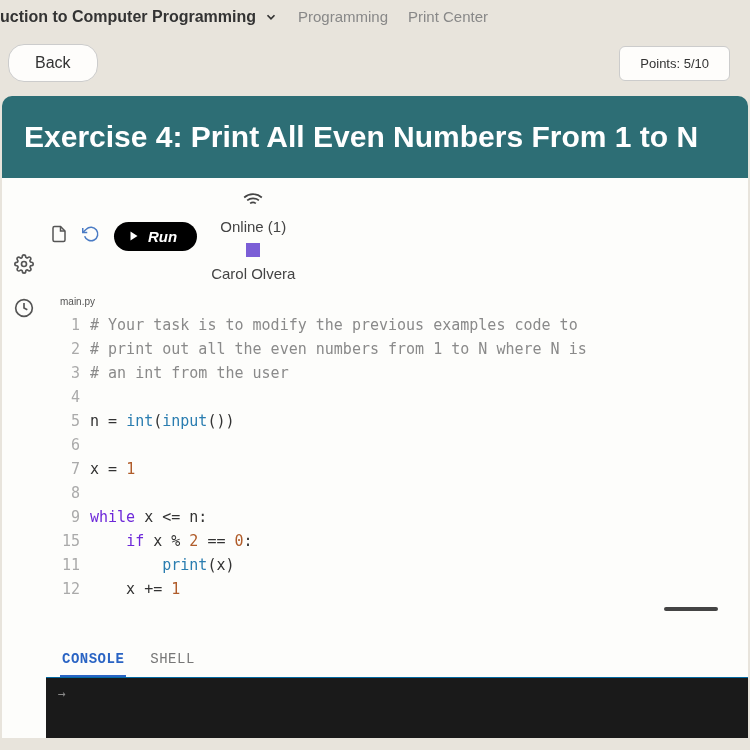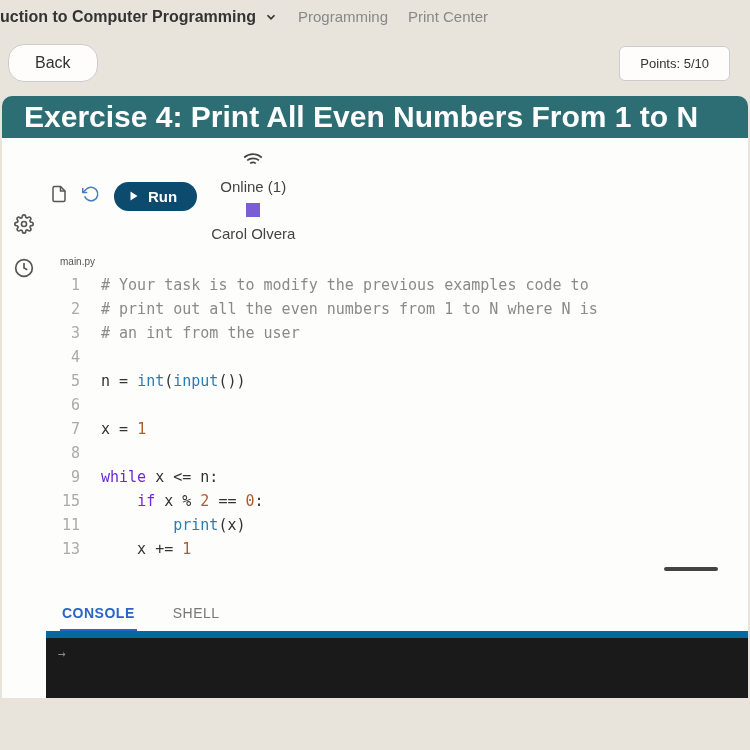--- a/index.html
+++ b/index.html
@@ -49,21 +49,21 @@
       border-radius: 6px;
       padding: 9px 20px;
       font-size: 13px;
       color: #333;
     }
     .exercise-banner {
       background: #2d6e75;
       color: #fff;
       font-size: 30px;
       font-weight: 600;
-      padding: 4px 22px;
+      padding: 24px 22px;
       border-radius: 10px 10px 0 0;
       margin: 0 2px;
     }
     .editor-wrap {
       background: #fdfdfb;
       margin: 0 2px;
       display: flex;
       height: 560px;
     }
     .side-icons {
@@ -82,31 +82,32 @@
       flex-direction: column;
     }
     .toolbar {
       display: flex;
       align-items: center;
       padding: 12px 10px 8px 4px;
       gap: 14px;
     }
     .tool-icon { color: #555; }
     .run-btn {
-      background: #0c4a6e;
+      background: #000000;
       color: #fff;
       border: none;
       border-radius: 18px;
       padding: 6px 20px 6px 14px;
       font-size: 15px;
       font-weight: 600;
       display: flex;
       align-items: center;
       gap: 8px;
       cursor: pointer;
+      font-style: italic;
     }
     .run-btn svg { width: 12px; height: 12px; fill: #fff; }
     .online-status {
       display: flex;
       align-items: center;
       gap: 8px;
       color: #444;
       font-size: 15px;
       flex-direction: column;
     }
@@ -127,35 +128,35 @@
       width: 44px;
       text-align: right;
       padding-right: 10px;
       color: #aaa;
       user-select: none;
     }
     .code {
       flex: 1;
       white-space: pre;
       color: #333;
-      margin-left: 11px;
     }
     .code .comment { color: #8a8a8a; }
     .code .builtin { color: #2a7db0; }
     .code .keyword { color: #6d28d9; }
     .code .number { color: #b05c2a; }
     .console-tabs {
       display: flex;
-      gap: 34px;
+      gap: 22px;
       padding: 0 14px;
       font-size: 14px;
       letter-spacing: 0.5px;
       color: #777;
-      border-bottom: 7px solid #0369a1;
+      border-bottom: 1px solid #0369a1;
       margin-top: auto;
+      font-family: Liberation Mono, monospace;
     }
     .console-tab {
       padding: 8px 2px;
       cursor: pointer;
     }
     .console-tab.active {
       color: #2a64c4;
       border-bottom: 2px solid #2a64c4;
       font-weight: 600;
     }
@@ -257,21 +258,21 @@
           <div>2</div>
           <div>3</div>
           <div>4</div>
           <div>5</div>
           <div>6</div>
           <div>7</div>
           <div>8</div>
           <div>9</div>
           <div>15</div>
           <div>11</div>
-          <div>13</div>
+          <div>12</div>
         </div>
       <div class="code" id="code"><div><span class="comment"># Your task is to modify the previous examples code to</span></div><div><span class="comment"># print out all the even numbers from 1 to N where N is</span></div><div><span class="comment"># an int from the user</span></div><div>&nbsp;</div><div>n = <span class="builtin">int</span>(<span class="builtin">input</span>())</div><div>&nbsp;</div><div>x = <span class="number">1</span></div><div>&nbsp;</div><div><span class="keyword">while</span> x &lt;= n:</div><div>    <span class="keyword">if</span> x % <span class="number">2</span> == <span class="number">0</span>:</div><div>        <span class="builtin">print</span>(x)</div><div>    x += <span class="number">1</span></div></div>
     </div>
 
     <div class="drag-wrap">
         <div class="drag-handle"></div>
       </div>
 
     <div class="console-tabs">
       <div class="console-tab active">CONSOLE</div>

